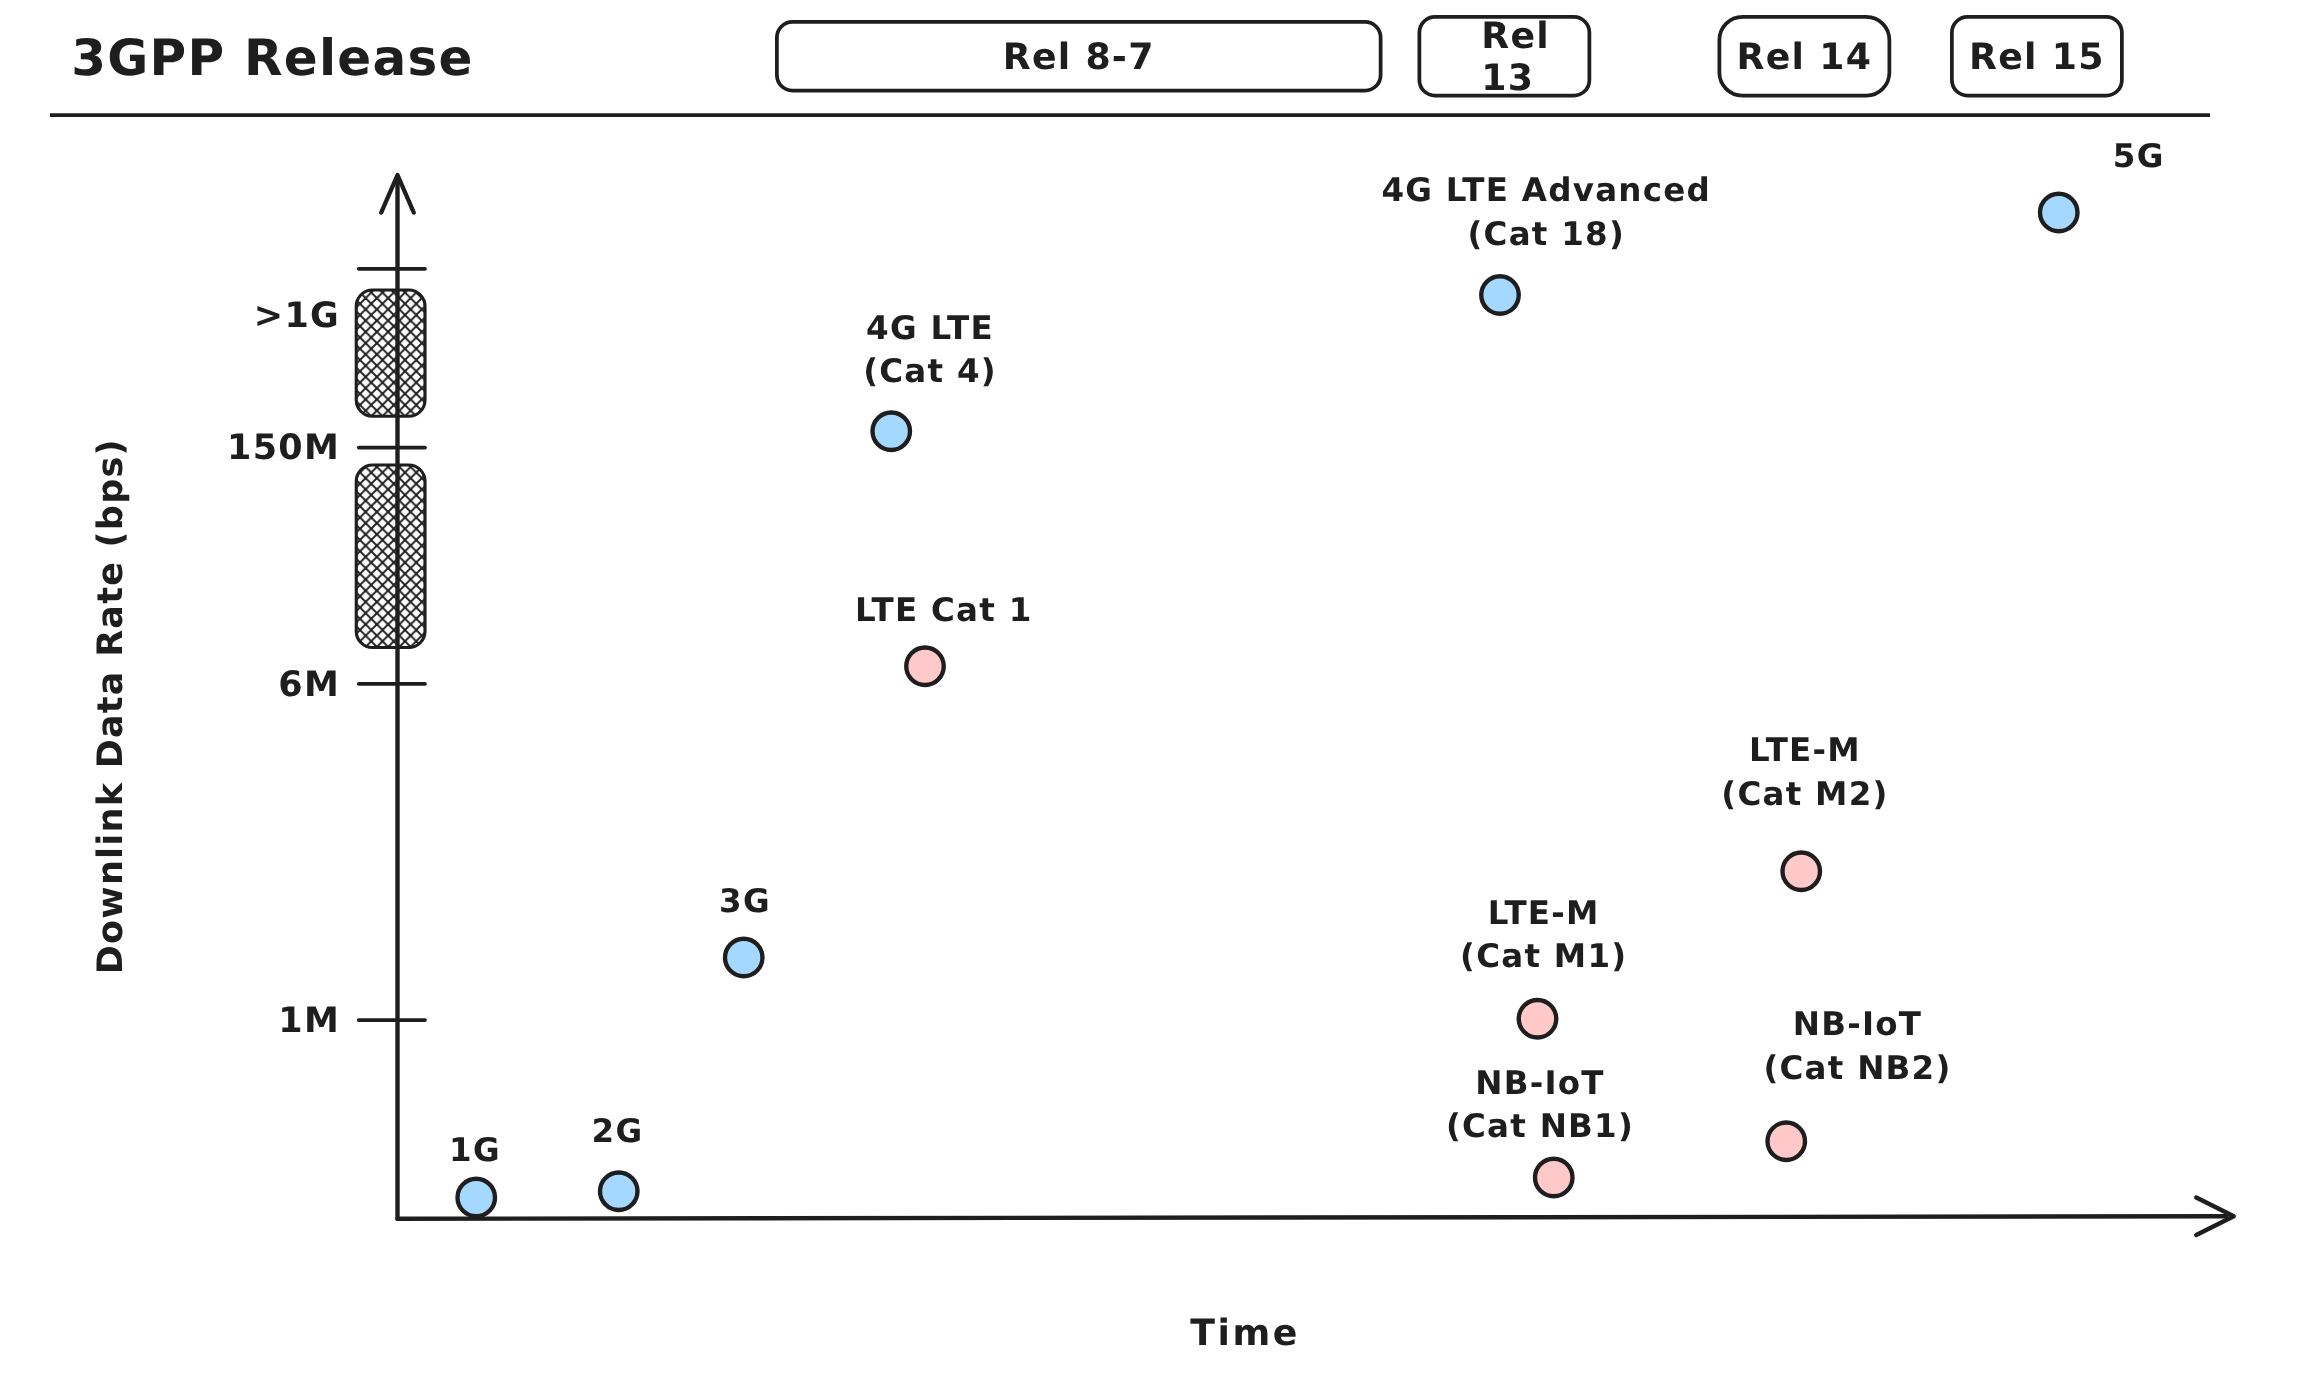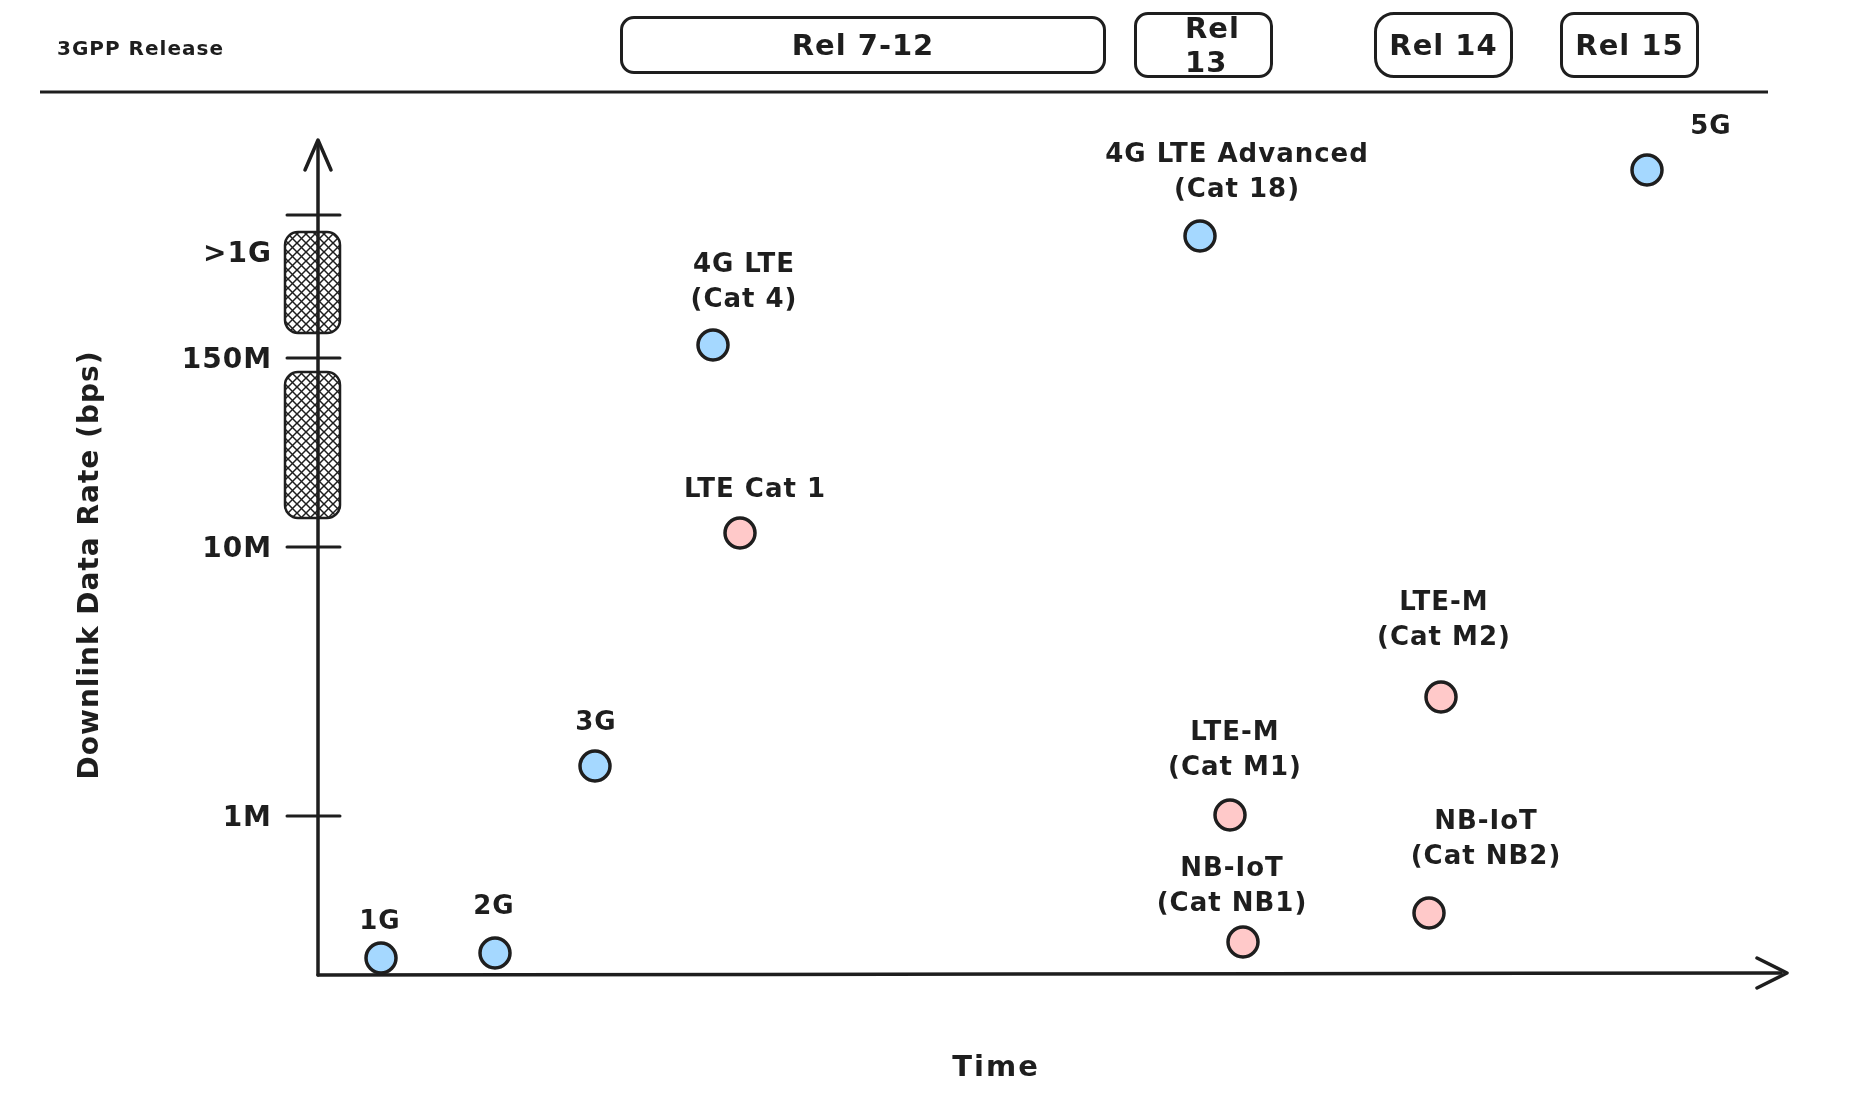--- a/index.html
+++ b/index.html
@@ -1,21 +1,21 @@
 <!DOCTYPE html>
 <html><head>
 <meta charset="utf-8">
 <style>
   html,body{margin:0;padding:0;background:#ffffff;}
   #stage{
     position:relative;width:1852px;height:1112px;background:#ffffff;
     font-family:"DejaVu Sans",sans-serif;color:#1e1e1e;overflow:hidden;
   }
   #draw{position:absolute;left:0;top:0;}
-  .hdr-title{position:absolute;left:57px;top:36px;font-size:20px;font-weight:600;letter-spacing:1px;}
+  .hdr-title{position:absolute;left:57px;top:24px;font-size:40px;font-weight:600;letter-spacing:1px;}
   .rel-box{
     position:absolute;border:3px solid #1e1e1e;border-radius:14px;background:#ffffff;
     display:flex;align-items:center;justify-content:center;
     font-size:29px;font-weight:600;letter-spacing:1px;box-sizing:border-box;
   }
   .tick-label{
     position:absolute;transform:translate(-100%,-50%);
     font-size:28px;font-weight:600;letter-spacing:1px;white-space:nowrap;
   }
   .point-label{
@@ -63,36 +63,36 @@
       <circle cx="740" cy="533" r="15" fill="#ffc9c9" stroke="#1e1e1e" stroke-width="3.5"></circle>
       <circle cx="1230" cy="815" r="15" fill="#ffc9c9" stroke="#1e1e1e" stroke-width="3.5"></circle>
       <circle cx="1243" cy="942" r="15" fill="#ffc9c9" stroke="#1e1e1e" stroke-width="3.5"></circle>
       <circle cx="1441" cy="697" r="15" fill="#ffc9c9" stroke="#1e1e1e" stroke-width="3.5"></circle>
       <circle cx="1429" cy="913" r="15" fill="#ffc9c9" stroke="#1e1e1e" stroke-width="3.5"></circle>
     </svg>
 
   <div class="hdr-title">3GPP Release</div>
   <div id="releases">
       <div class="rel-box" style="left: 620px; top: 16px; width: 486px; height: 58px;">
-        <span>Rel 7-12</span>
+        <span>Rel 8-7</span>
       </div>
       <div class="rel-box" style="left: 1134px; top: 12px; width: 139px; height: 66px; padding-left: 48px;">
         <span>Rel 13</span>
       </div>
       <div class="rel-box" style="left: 1374px; top: 12px; width: 139px; height: 66px; border-radius: 20px;">
         <span>Rel 14</span>
       </div>
       <div class="rel-box" style="left: 1560px; top: 12px; width: 139px; height: 66px;">
         <span>Rel 15</span>
       </div>
     </div>
   <div id="labels">
       <div class="tick-label" style="left: 272px; top: 215px; margin-top: 37px;">&gt;1G</div>
       <div class="tick-label" style="left: 272px; top: 358px;">150M</div>
-      <div class="tick-label" style="left: 272px; top: 547px;">10M</div>
+      <div class="tick-label" style="left: 272px; top: 547px;">6M</div>
       <div class="tick-label" style="left: 272px; top: 816px;">1M</div>
       <div class="point-label" style="left: 380px; top: 921px;">1G</div>
       <div class="point-label" style="left: 494px; top: 906px;">2G</div>
       <div class="point-label" style="left: 596px; top: 722px;">3G</div>
       <div class="point-label" style="left: 744px; top: 281px;">4G LTE
 (Cat 4)</div>
       <div class="point-label" style="left: 1237px; top: 171px;">4G LTE Advanced
 (Cat 18)</div>
       <div class="point-label" style="left: 1711px; top: 126px;">5G</div>
       <div class="point-label" style="left: 755px; top: 489px;">LTE Cat 1</div>

